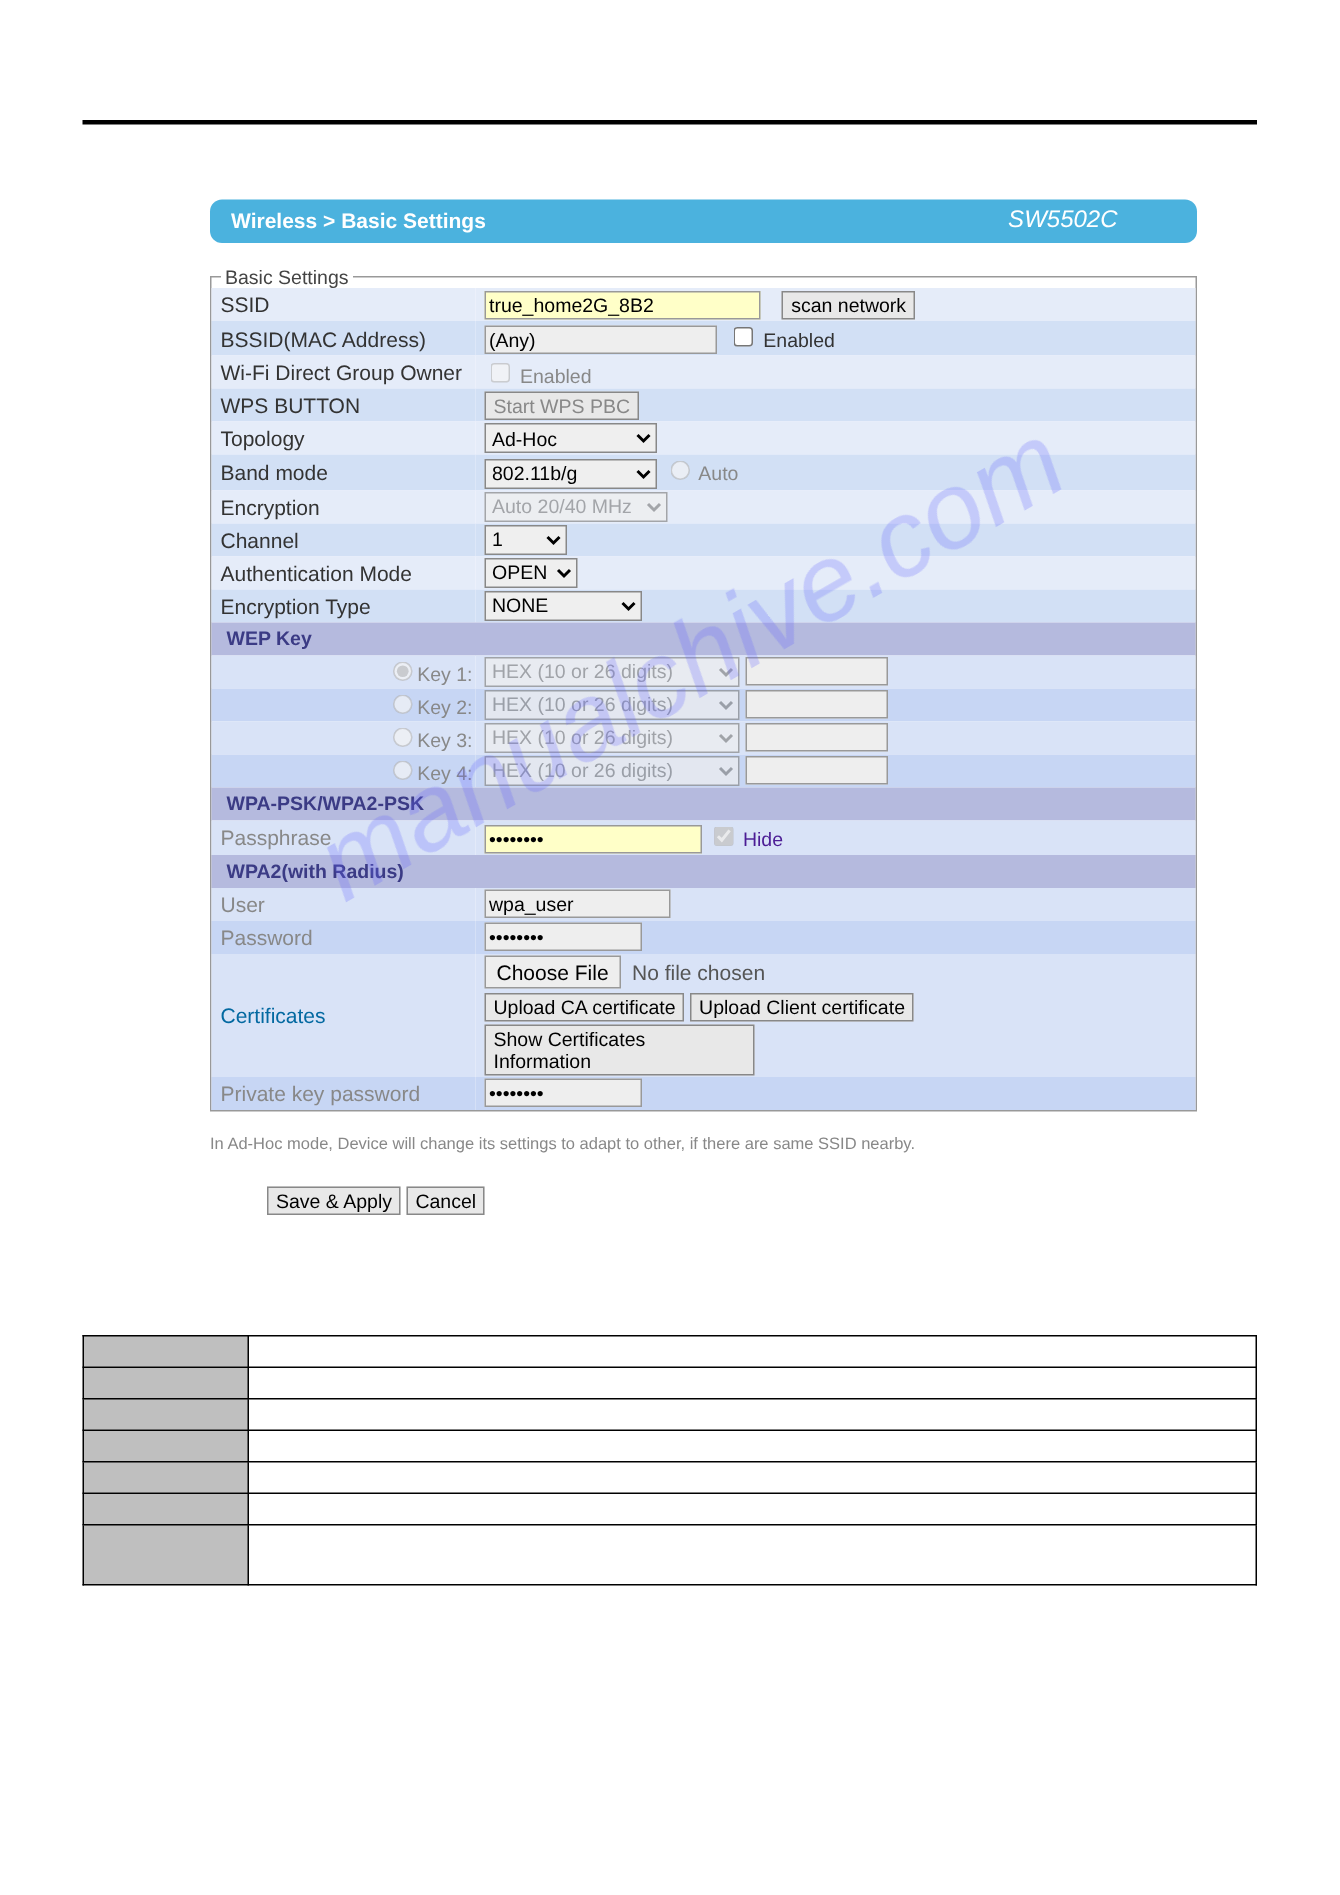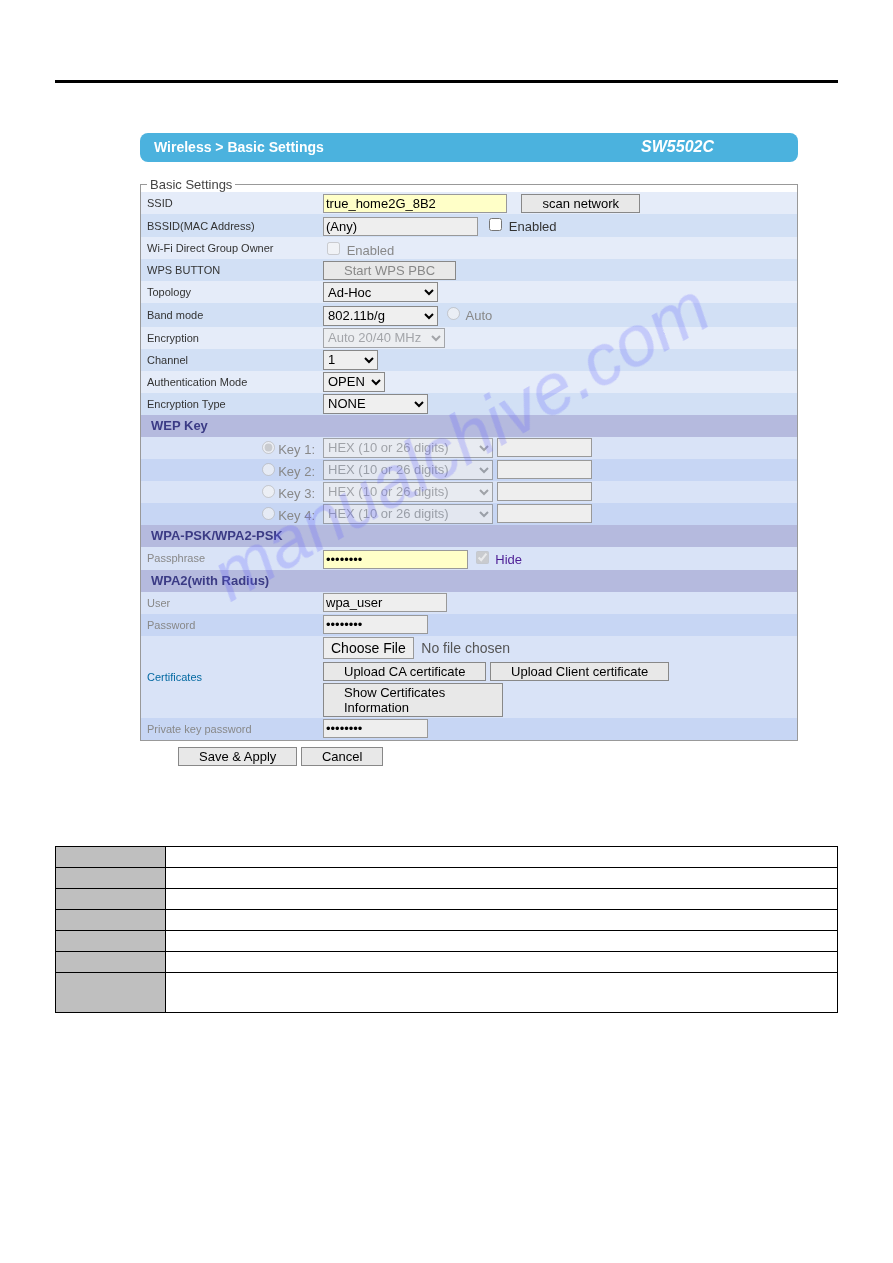--- a/index.html
+++ b/index.html
@@ -28,21 +28,21 @@
     background: #4bb2de;
     border-radius: 8px;
     padding: 5px 14px 6px 14px;
     color: #fff;
     display: flex;
     justify-content: space-between;
     align-items: center;
     font-size: 14px;
   }
   .header-bar .crumb { font-weight: bold; }
-  .header-bar .model { font-weight: bold; font-style: italic; font-size: 16px; margin-right: 70px;}
+  .header-bar .model { font-weight: normal; font-style: italic; font-size: 16px; margin-right: 39px;}
   fieldset {
     border: 1px solid #999;
     margin: 15px 0 6px 0;
     padding: 0;
   }
   legend {
     font-size: 13px;
     color: #444;
     margin-left: 6px;
     padding: 0 3px;
@@ -52,21 +52,21 @@
     border-collapse: collapse;
   }
   table.form td {
     padding: 1px 6px 1px 6px;
     vertical-align: middle;
     height: 22px;
   }
   table.form td.lbl {
     width: 176px;
     color: #333;
-    font-size: 11px;
+    font-size: 14px;
   }
   tr.rowA { background: #e5ecf9; }
   tr.rowB { background: #d2e0f5; }
   tr.sectHead td {
     background: #b5bade;
     color: #3b3b85;
     font-weight: bold;
     font-size: 13px;
     padding: 3px 10px;
   }
@@ -76,21 +76,21 @@
     border: 1px solid #999;
     background: #eee;
     padding: 1px 2px;
     font-size: 13px;
     height: 19px;
   }
   .yellow-input { background: #ffffc8 !important; }
   .gray-btn {
     background: #e8e8e8;
     border: 1px solid #888;
-    padding: 1px 20px;
+    padding: 1px 5px;
     font-size: 13px;
     cursor: pointer;
   }
   select {
     border: 1px solid #888;
     background: #efefef;
     font-size: 13px;
     height: 20px;
   }
   .note {
@@ -301,20 +301,21 @@
           </td>
         </tr>
         <tr class="subB">
           <td class="lbl" style="color:#888">Private key password</td>
           <td><input type="text" style="width: 105px;" value="••••••••"></td>
         </tr>
       </tbody>
         </table>
     </fieldset>
 
+    <div class="note">In Ad-Hoc mode, Device will change its settings to adapt to other, if there are same SSID nearby.</div>
 
     <div class="action-row">
       <button class="gray-btn">Save &amp; Apply</button>
       <button class="gray-btn">Cancel</button>
     </div>
   </div>
 
   <table class="desc-table">
     <tbody>
         <tr>

